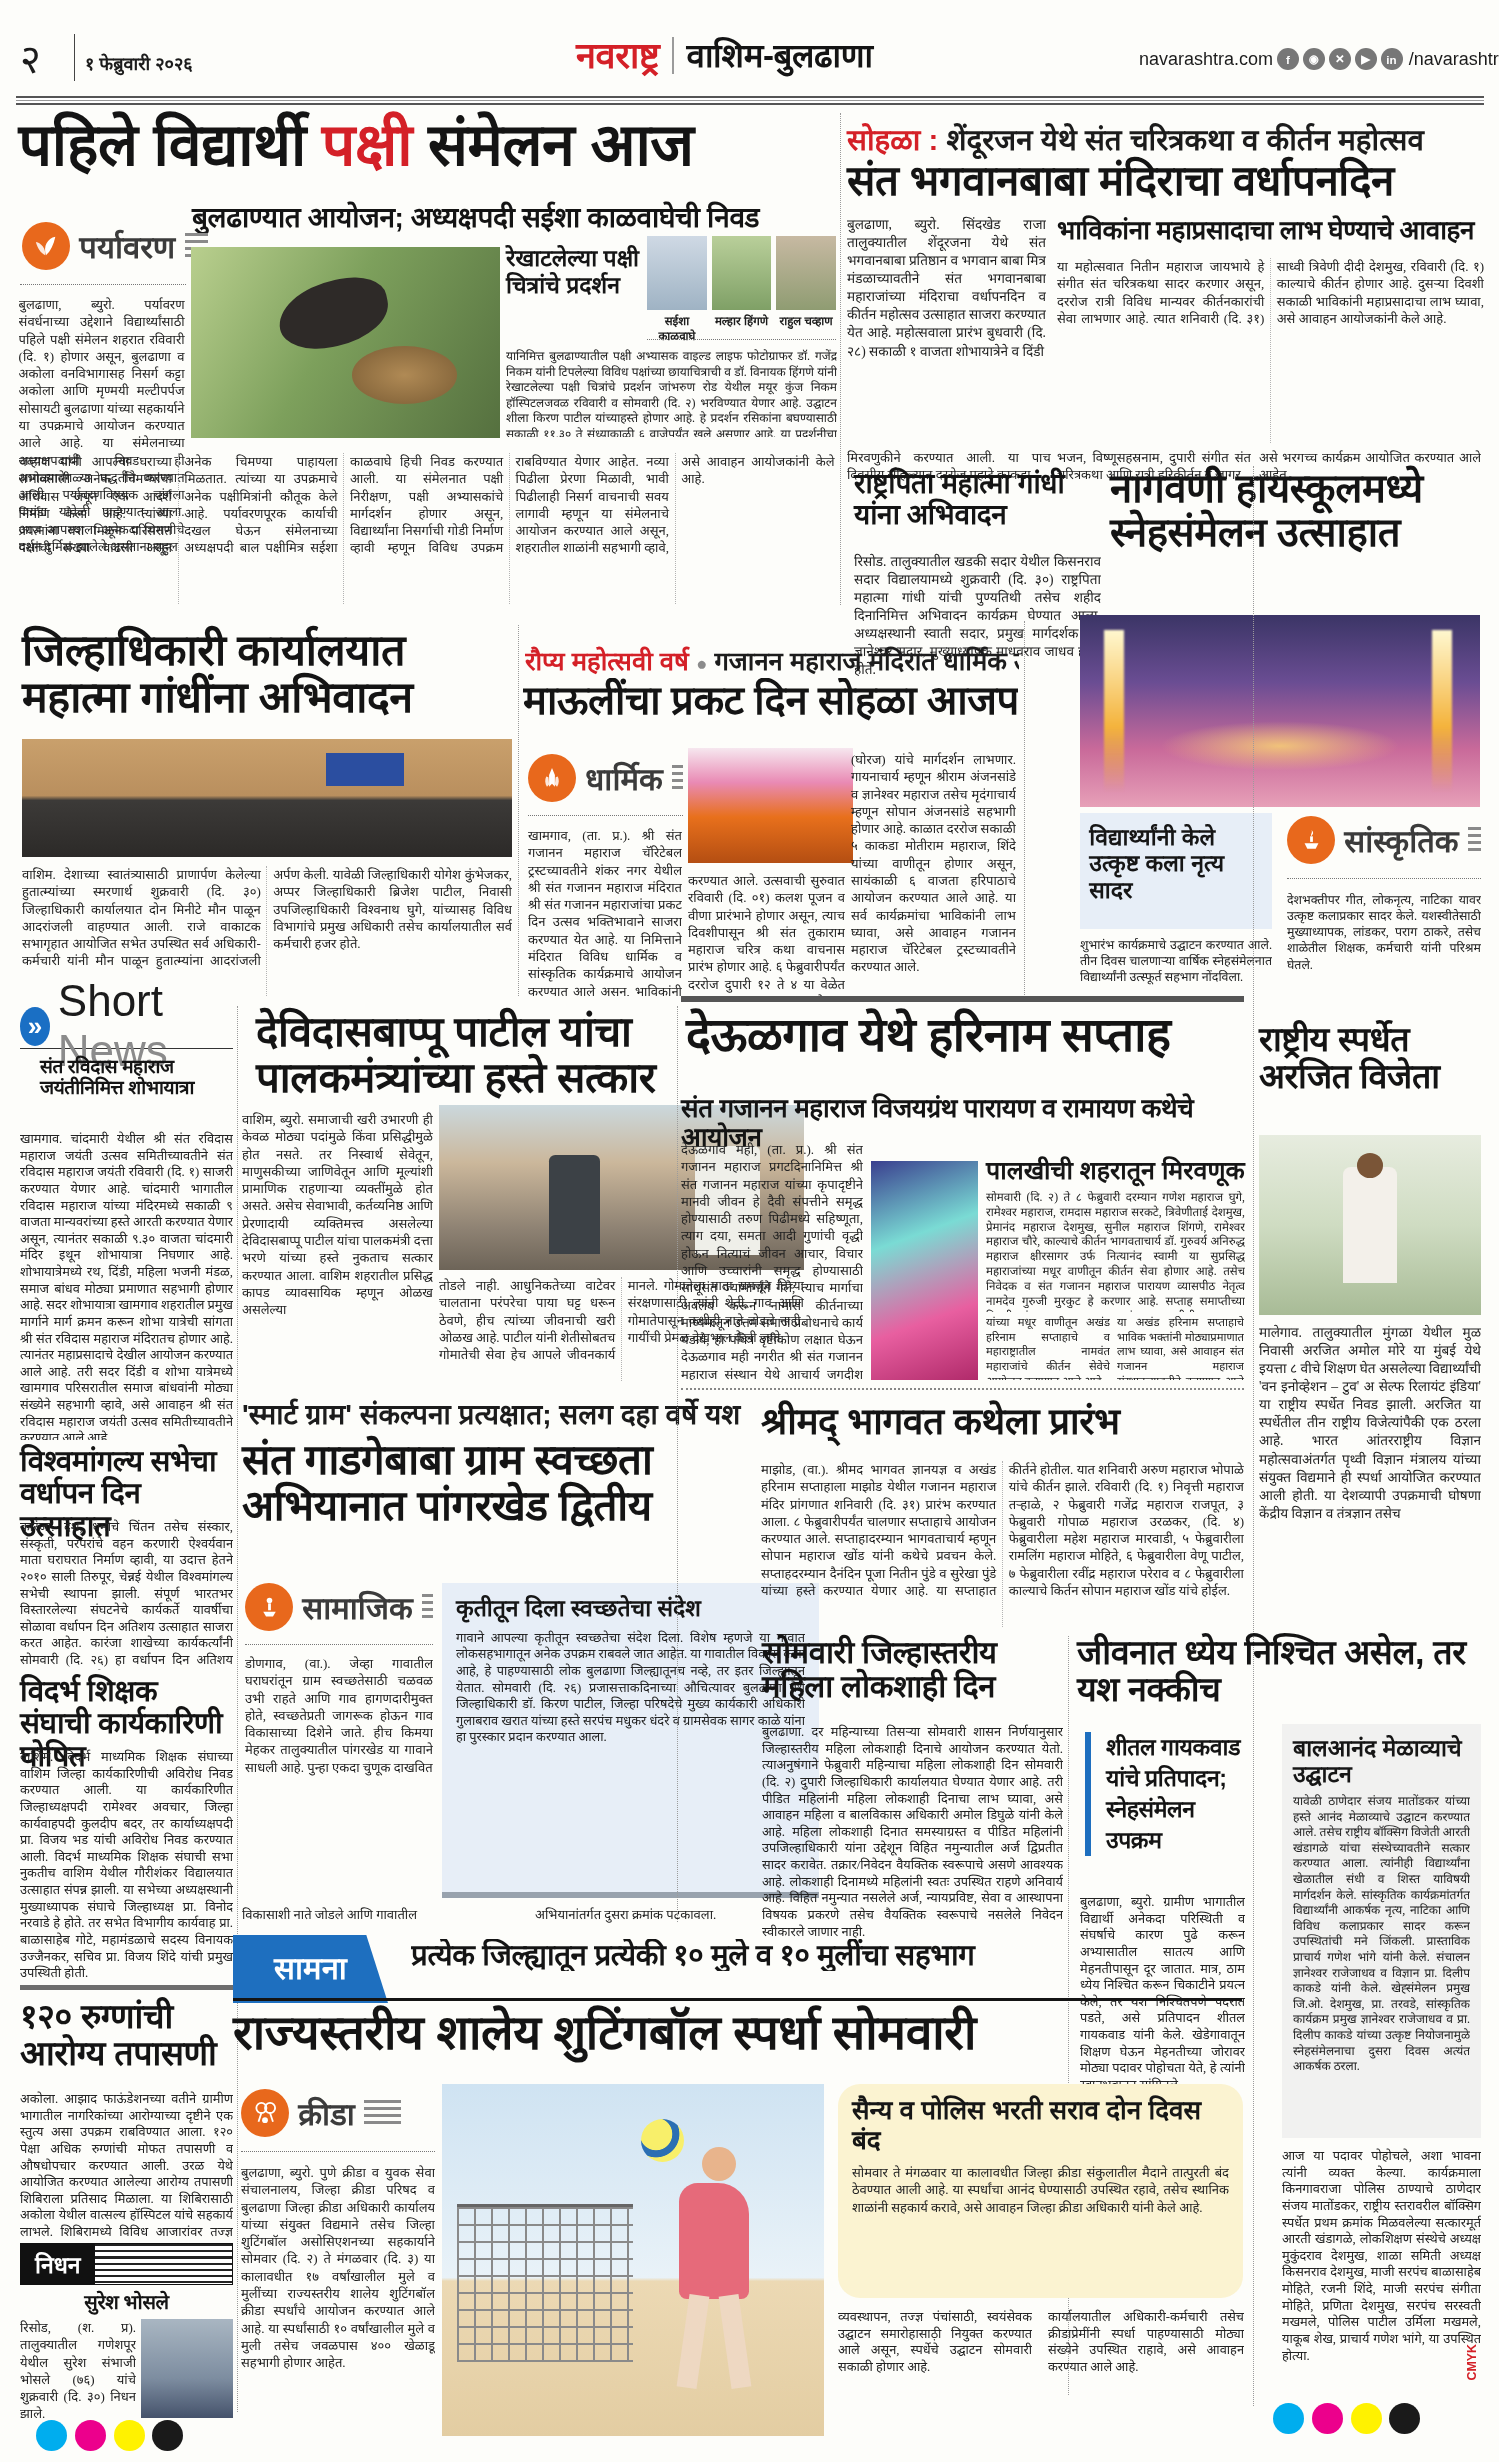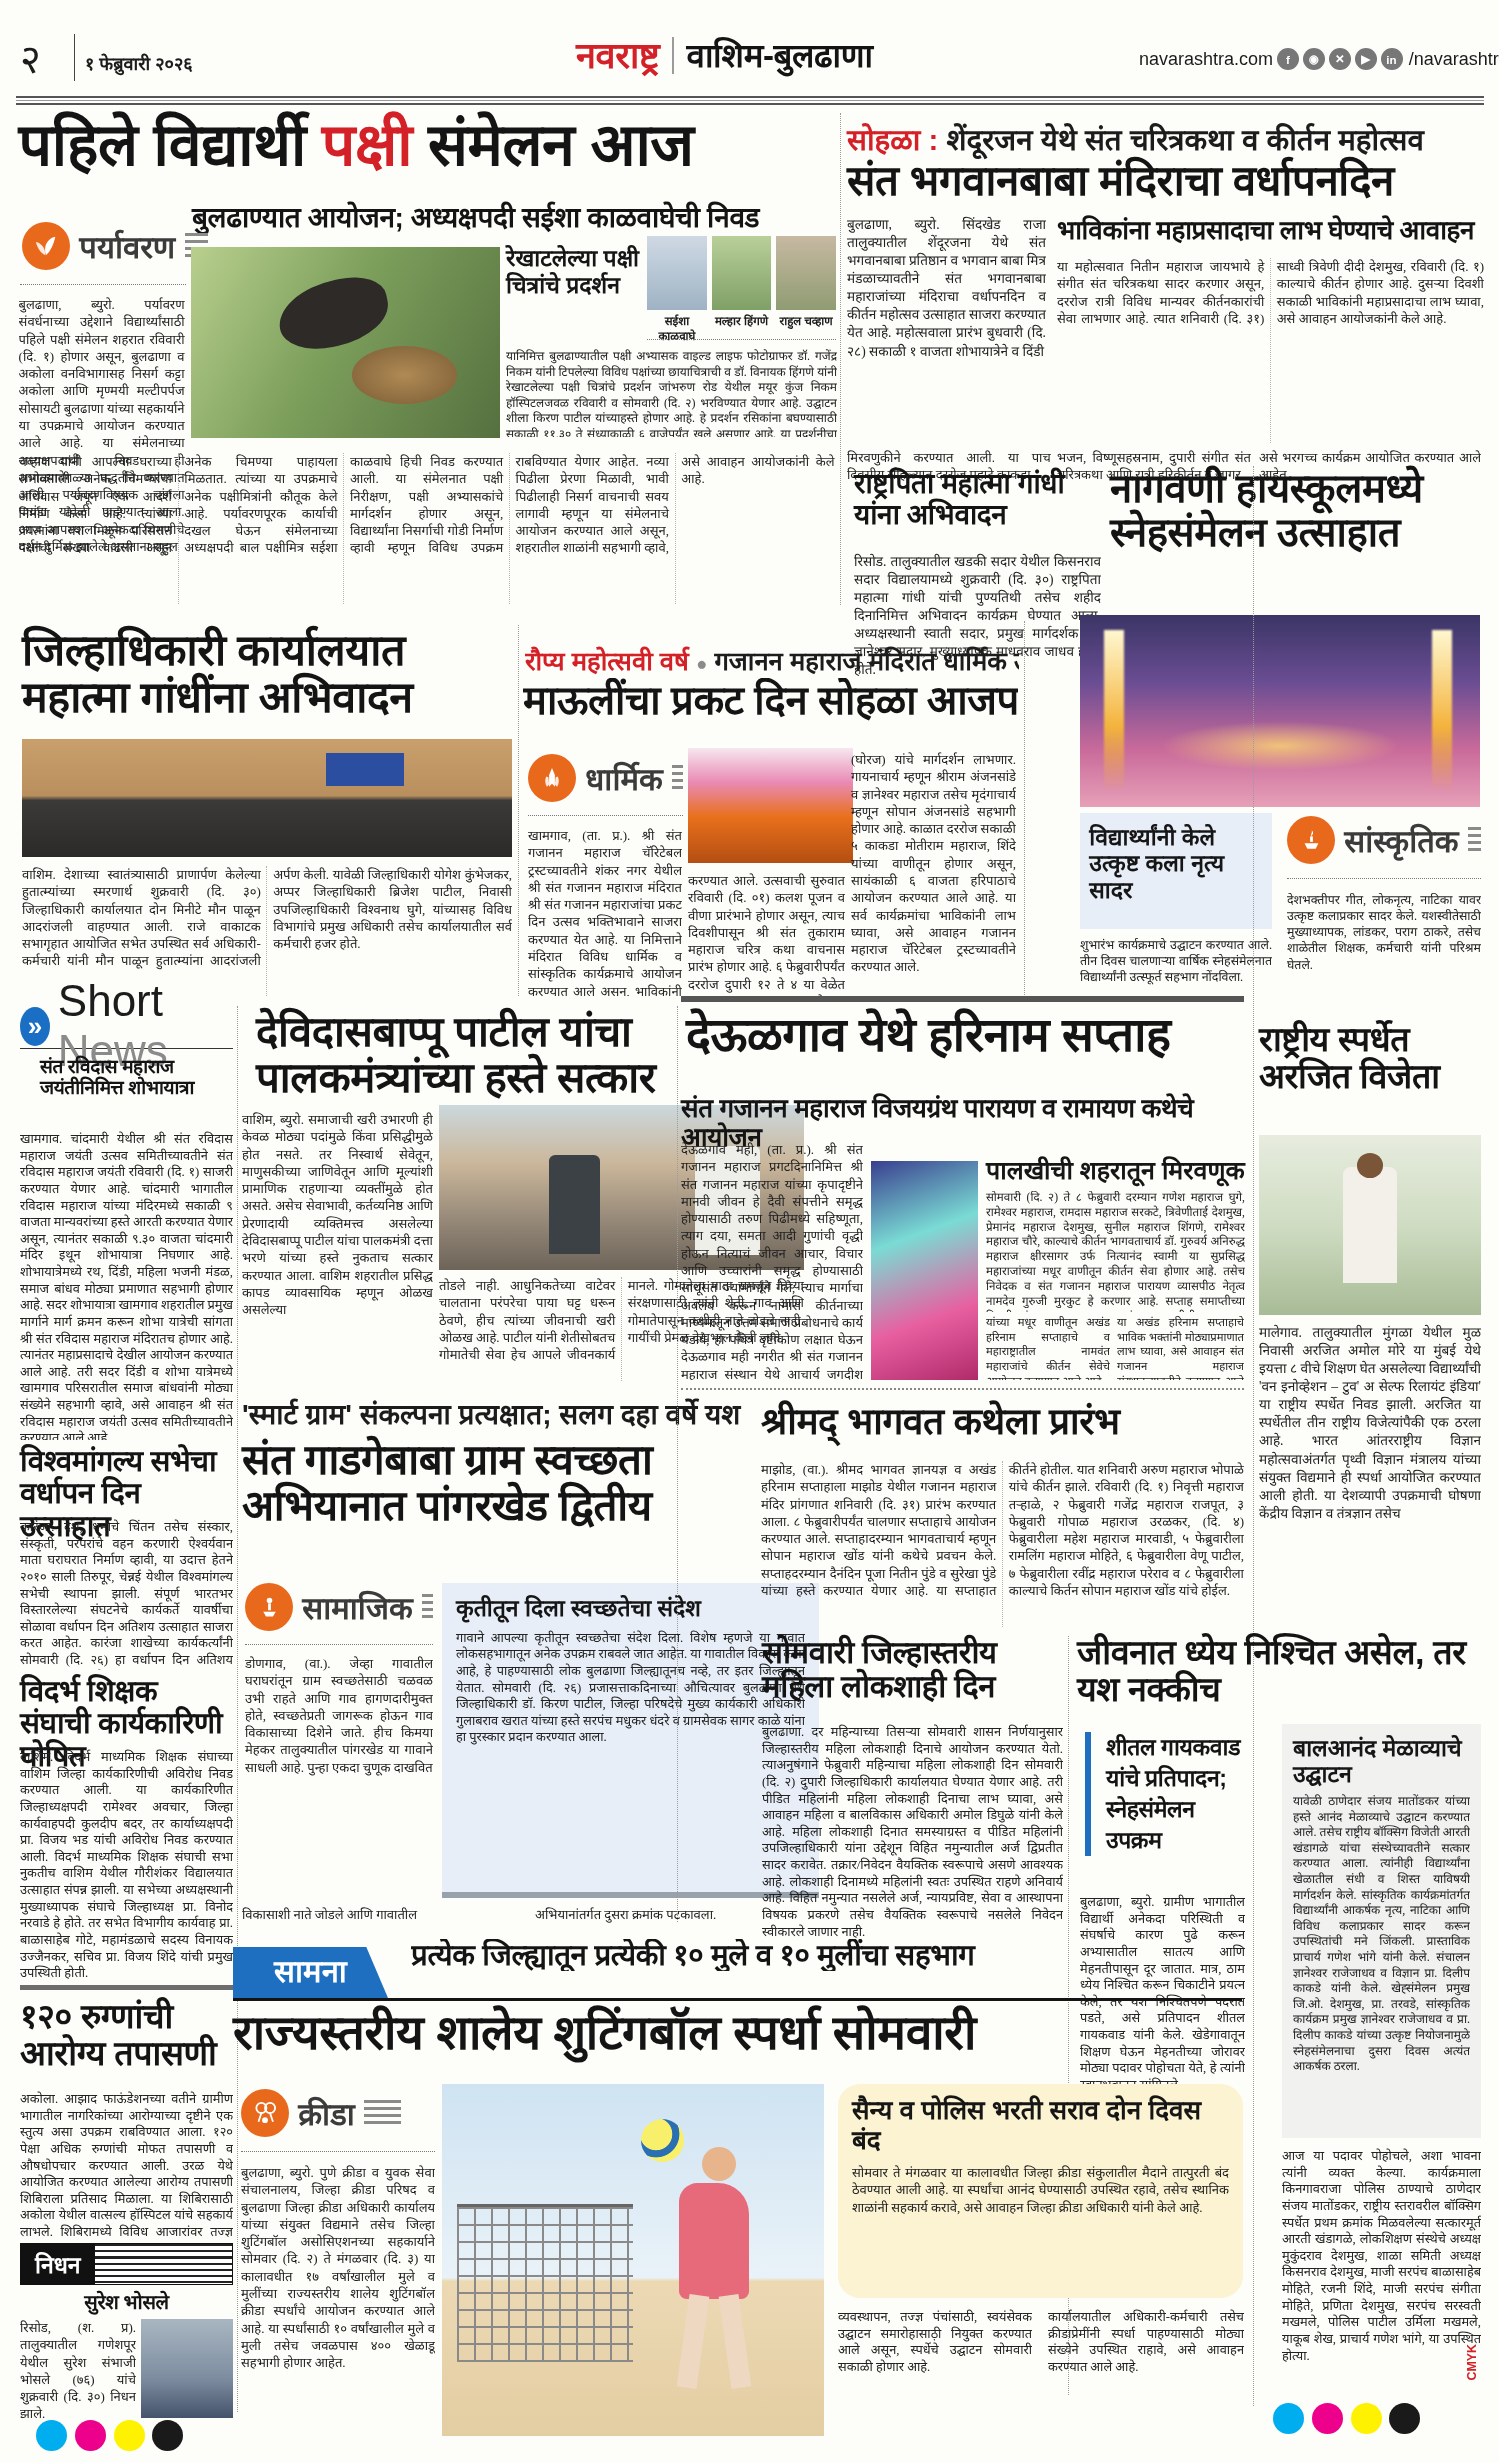--- a/index.html
+++ b/index.html
@@ -274,21 +274,21 @@
   <div class="abs bts" style="left:1080px;top:1894px;width:165px;height:501px;overflow:hidden;font-size:12.8px;">बुलढाणा, ब्युरो. ग्रामीण भागातील विद्यार्थी अनेकदा परिस्थिती व संघर्षाचे कारण पुढे करून अभ्यासातील सातत्य आणि मेहनतीपासून दूर जातात. मात्र, ठाम ध्येय निश्चित करून चिकाटीने प्रयत्न केले, तर यश निश्चितपणे पदरात पडते, असे प्रतिपादन शीतल गायकवाड यांनी केले. खेडेगावातून शिक्षण घेऊन मेहनतीच्या जोरावर मोठ्या पदावर पोहोचता येते, हे त्यांनी स्वानुभवातून सांगितले.</div>
   <div class="abs bts" style="left:1282px;top:2148px;width:199px;height:245px;overflow:hidden;font-size:12.8px;">आज या पदावर पोहोचले, अशा भावना त्यांनी व्यक्त केल्या. कार्यक्रमाला किनगावराजा पोलिस ठाण्याचे ठाणेदार संजय मातोंडकर, राष्ट्रीय स्तरावरील बॉक्सिग स्पर्धेत प्रथम क्रमांक मिळवलेल्या सत्कारमूर्त आरती खंडागळे, लोकशिक्षण संस्थेचे अध्यक्ष मुकुंदराव देशमुख, शाळा समिती अध्यक्ष किसनराव देशमुख, माजी सरपंच बाळासाहेब मोहिते, रजनी शिंदे, माजी सरपंच संगीता मोहिते, प्रणिता देशमुख, सरपंच सरस्वती मखमले, पोलिस पाटील उर्मिला मखमले, याकूब शेख, प्राचार्य गणेश भांगे, या उपस्थित होत्या.</div>
   <div class="abs cmyk" style="left:1273px;top:2403px;display:flex;">
     <span class="dot c-c"></span>
       <span class="dot c-m"></span>
       <span class="dot c-y"></span>
       <span class="dot c-k"></span>
   </div>
   <div class="abs sans red" style="left:1465px;top:2344px;font-size:12.4px;font-weight:700;writing-mode:vertical-rl;transform:rotate(180deg);">CMYK</div>
 
-  <div class="abs" style="left:233px;top:1935px;width:155px;height:51px;background:#1e6fbf;clip-path:polygon(0 0,86% 0,100% 100%,0 100%);display:flex;align-items:center;justify-content:center;margin-top:12px;">
+  <div class="abs" style="left:233px;top:1935px;width:155px;height:68px;background:#1e6fbf;clip-path:polygon(0 0,86% 0,100% 100%,0 100%);display:flex;align-items:center;justify-content:center;">
     <span class="hl" style="color:#fff;font-size:31px;letter-spacing:0;">सामना</span>
   </div>
   <div class="abs hl" style="left:411px;top:1939px;width:830px;font-size:29.5px;white-space:nowrap;overflow:hidden;">प्रत्येक जिल्ह्यातून प्रत्येकी १० मुले व १० मुलींचा सहभाग</div>
   <div class="abs" style="left:233px;top:1998px;width:1009px;height:3.1px;background:#141414;"></div>
   <div class="abs hl" style="left:233px;top:2007px;width:1009px;font-size:48px;white-space:nowrap;">राज्यस्तरीय शालेय शुटिंगबॉल स्पर्धा सोमवारी</div>
   <div class="abs badge" style="left:241px;top:2089px;width:194px;">
     <span class="badge-circle">
       <svg width="26" height="26" viewBox="0 0 36 36">
           <circle cx="13" cy="11" r="7" fill="none" stroke="#fff" stroke-width="2.5"></circle>
           <line x1="13" y1="18" x2="9" y2="30" stroke="#fff" stroke-width="2.5"></line>

